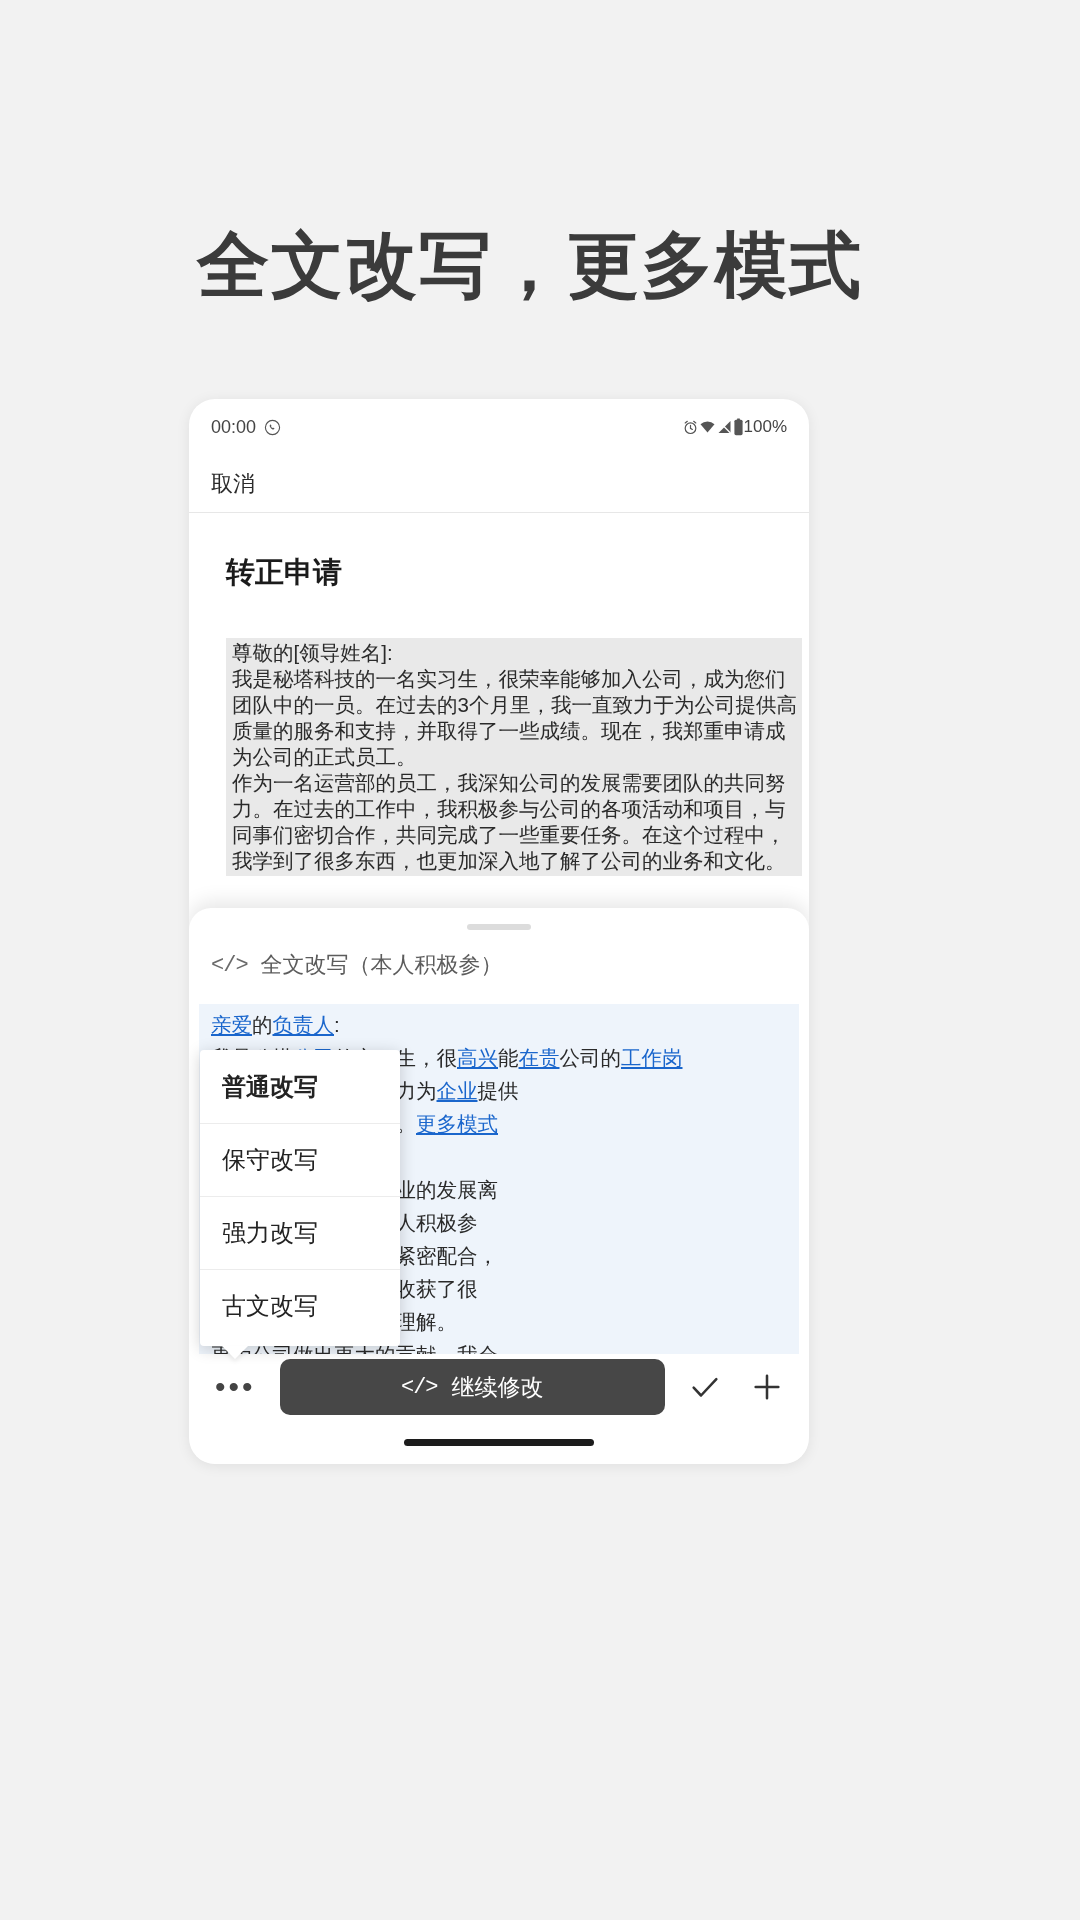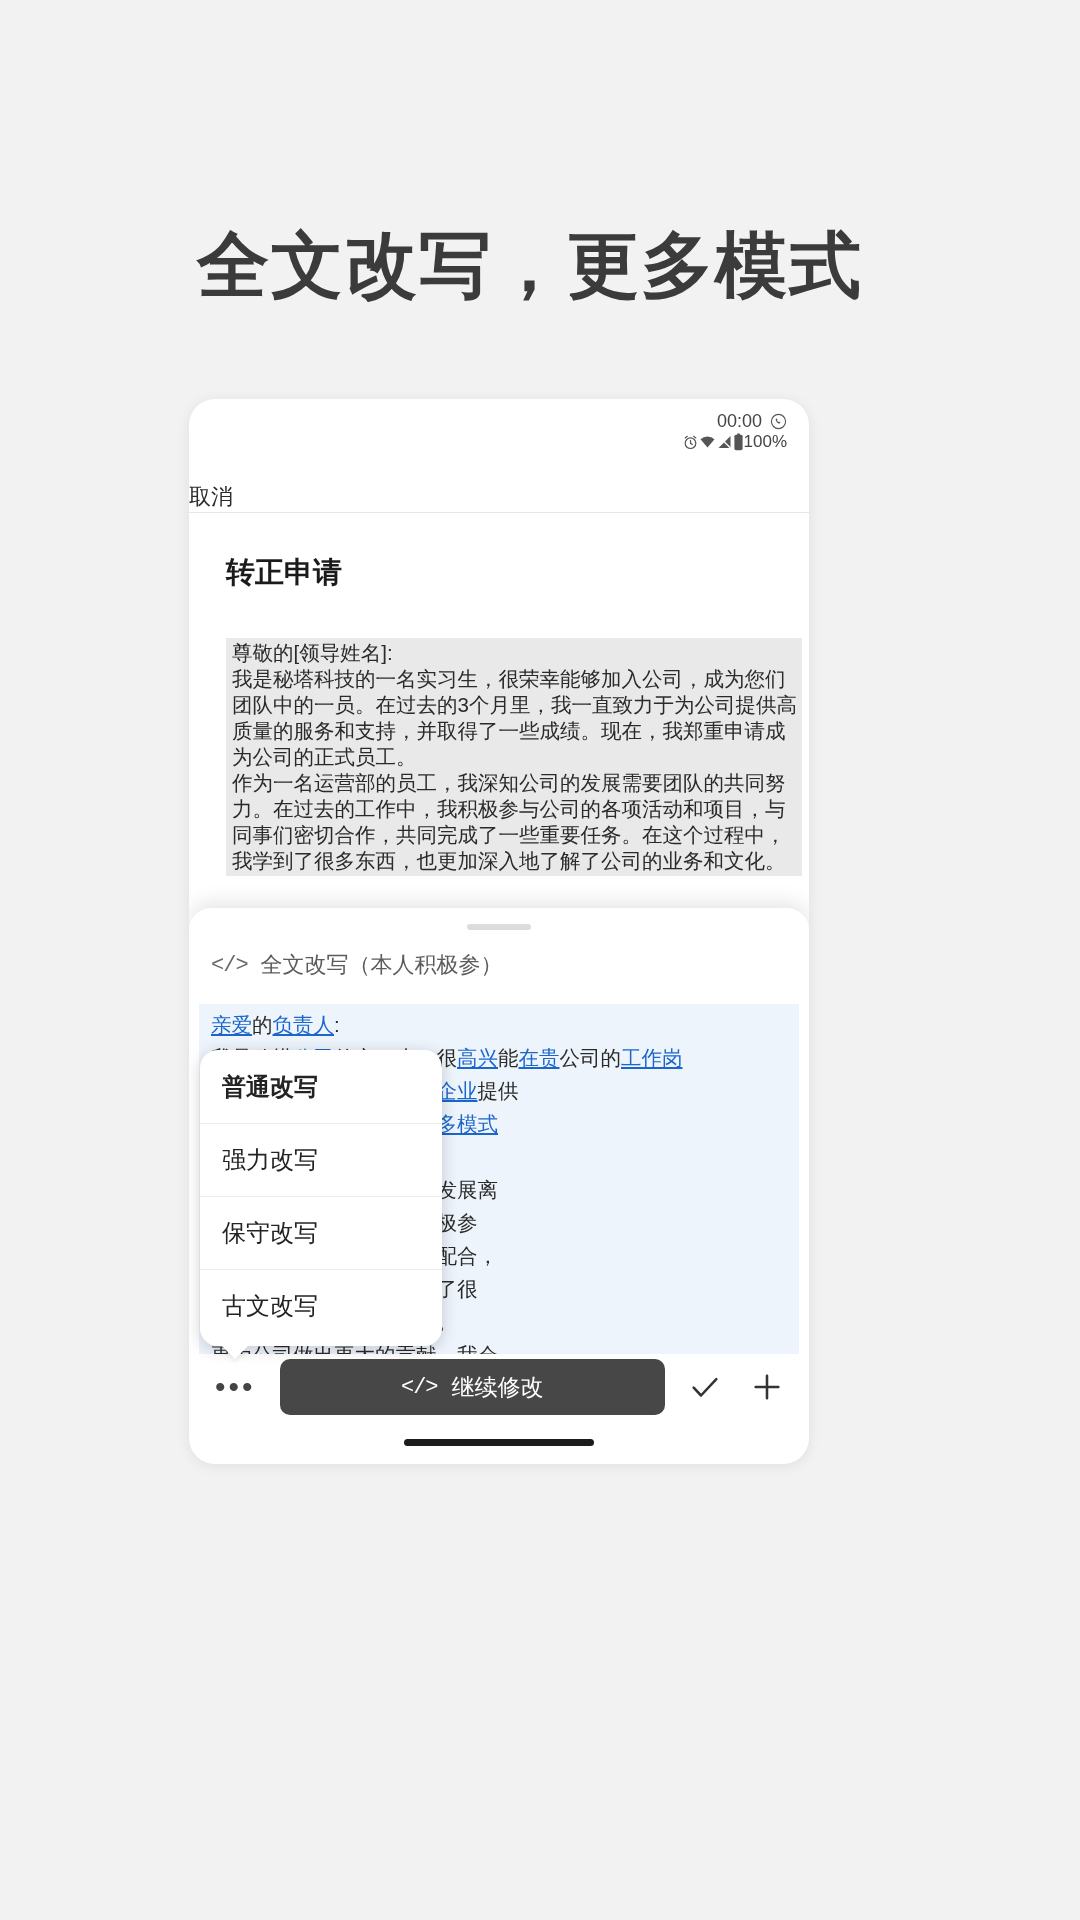--- a/index.html
+++ b/index.html
@@ -42,41 +42,41 @@
     box-shadow: 0 2px 14px rgba(0,0,0,0.08);
     overflow: hidden;
   }
   
   .statusbar {
     position: absolute;
     top: 0; left: 0;
     width: 620px;
     height: 56px;
     display: flex;
-    align-items: flex-end;
+    align-items: center;
     justify-content: space-between;
-    padding: 12px 22px;
+    padding: 4px 22px;
     box-sizing: border-box;
     color: #444;
     font-size: 18px;
-    flex-direction: column;
   }
   .status-left { display: flex; align-items: center; gap: 8px; }
   .status-right { display: flex; align-items: center; font-size: 17px; }
   .ic { display: inline-block; line-height: 1; }
   .ic svg { display: block; }
   
   .topbar {
     position: absolute;
     top: 56px; left: 0;
     width: 620px; height: 58px;
     border-bottom: 1px solid #e7e7e7;
     box-sizing: border-box;
     display: flex;
-    align-items: flex-end;
+    align-items: center;
+    padding-left: 22px;
   }
   .topbar .cancel { font-size: 22px; color: #2b2b2b; }
   
   .doc {
     position: absolute;
     top: 114px; left: 15px;
     width: 620px;
     padding: 40px 22px 0 22px;
     box-sizing: border-box;
   }
@@ -139,23 +139,23 @@
     padding: 4px 10px 0 12px;
     box-sizing: border-box;
     white-space: pre-wrap;
   }
   .rewrite .hl { color: #1a66cc; text-decoration: underline; }
   
   .menu {
     position: absolute;
     left: 11px;
     top: 142px;
-    width: 242px;
+    width: 200px;
     background: #ffffff;
-    border-radius: 18px;
+    border-radius: 4px;
     box-shadow: 0 3px 16px rgba(0,0,0,0.18);
     padding: 0 0 4px 0;
     box-sizing: border-box;
   }
   .menu-item {
     height: 73px;
     display: flex;
     align-items: center;
     padding-left: 22px;
     font-size: 24px;
@@ -287,24 +287,24 @@
 <span>工程，并与其他部门紧密配合，</span>
 <span>在学习的过程中，我收获了很</span>
 <span>企业文化有了更深的理解。</span>
 <span>更为公司做出更大的贡献。我会…</span></div>
 
       <div class="menu">
         <div class="menu-item selected">
           <span>普通改写</span>
         </div>
         <div class="menu-item">
+          <span>保守改写</span>
+        </div>
+        <div class="menu-item">
           <span>强力改写</span>
-        </div>
-        <div class="menu-item">
-          <span>保守改写</span>
         </div>
         <div class="menu-item">
           <span>古文改写</span>
         </div>
         <div class="menu-arrow"></div>
       </div>
 
       <div class="actionbar">
         <div class="dots">•••</div>
         <div class="primary-btn">

